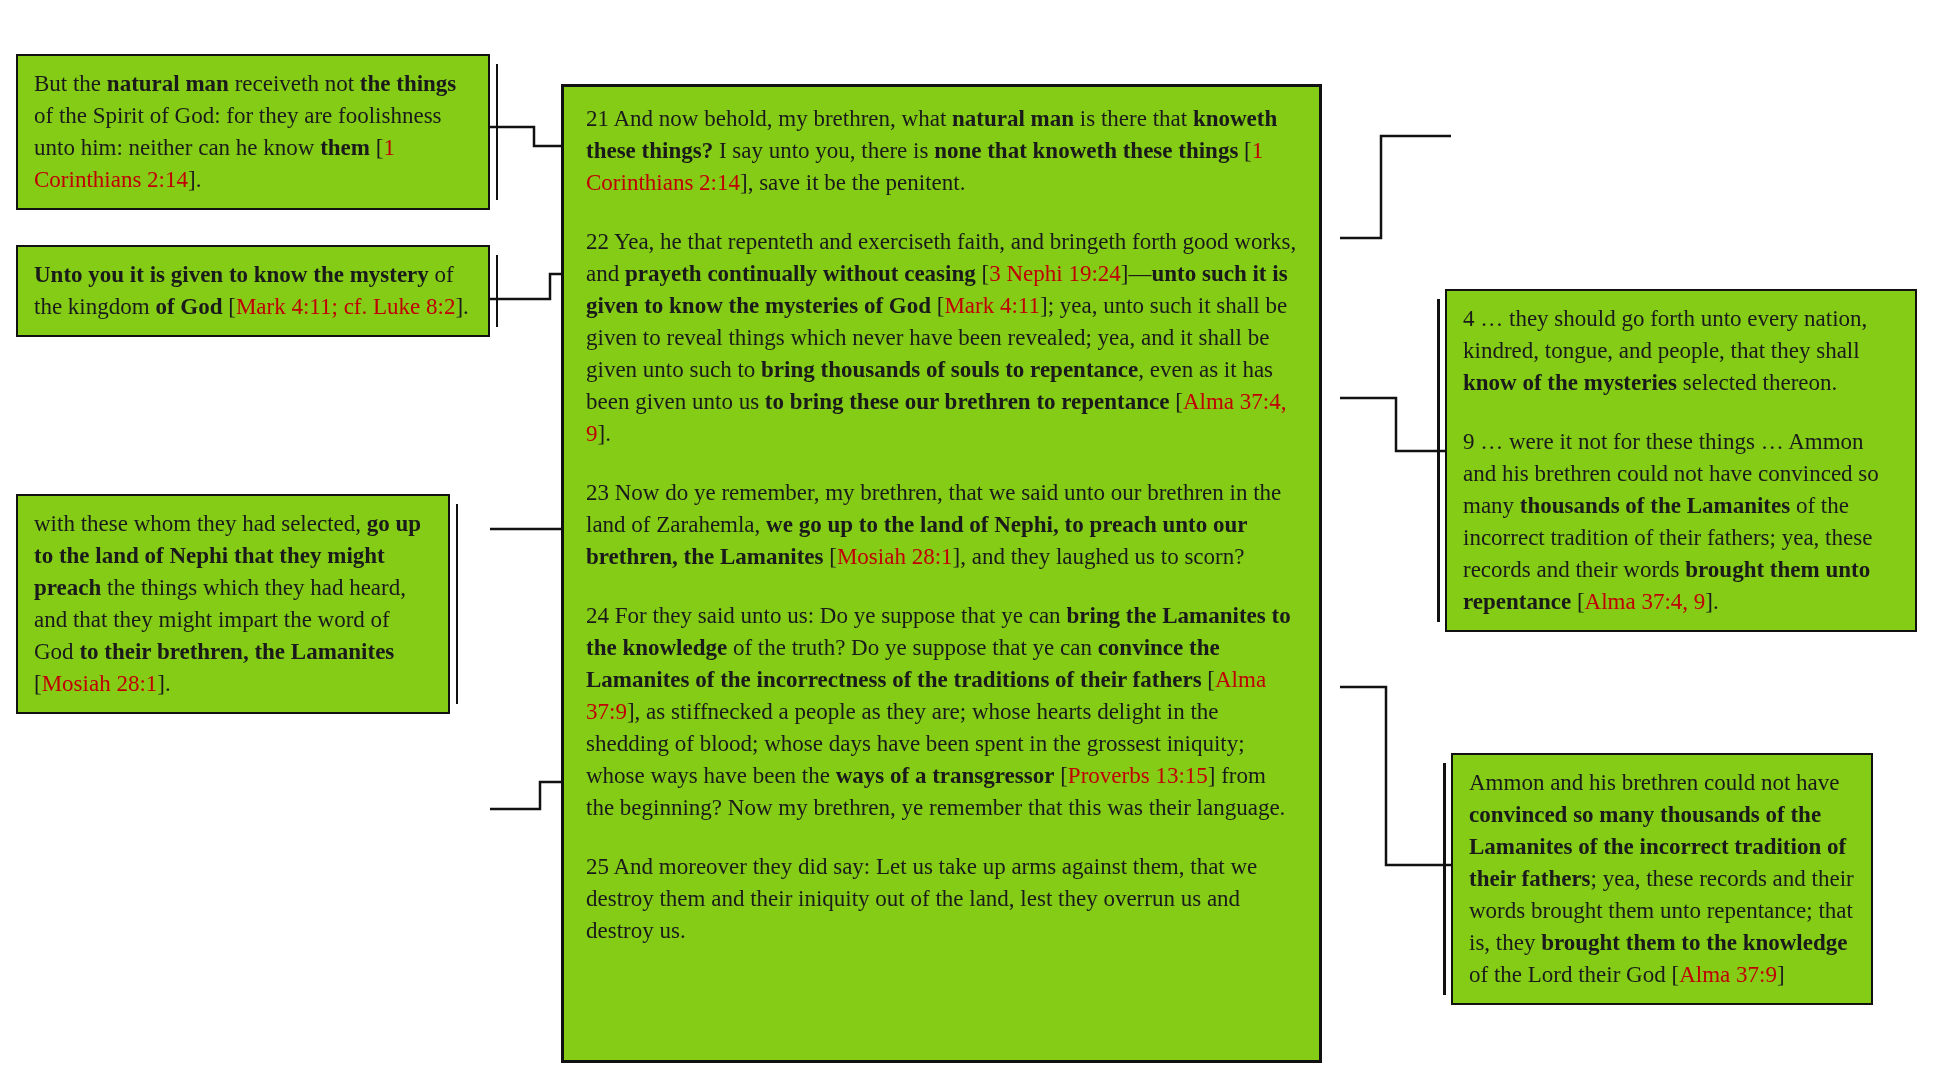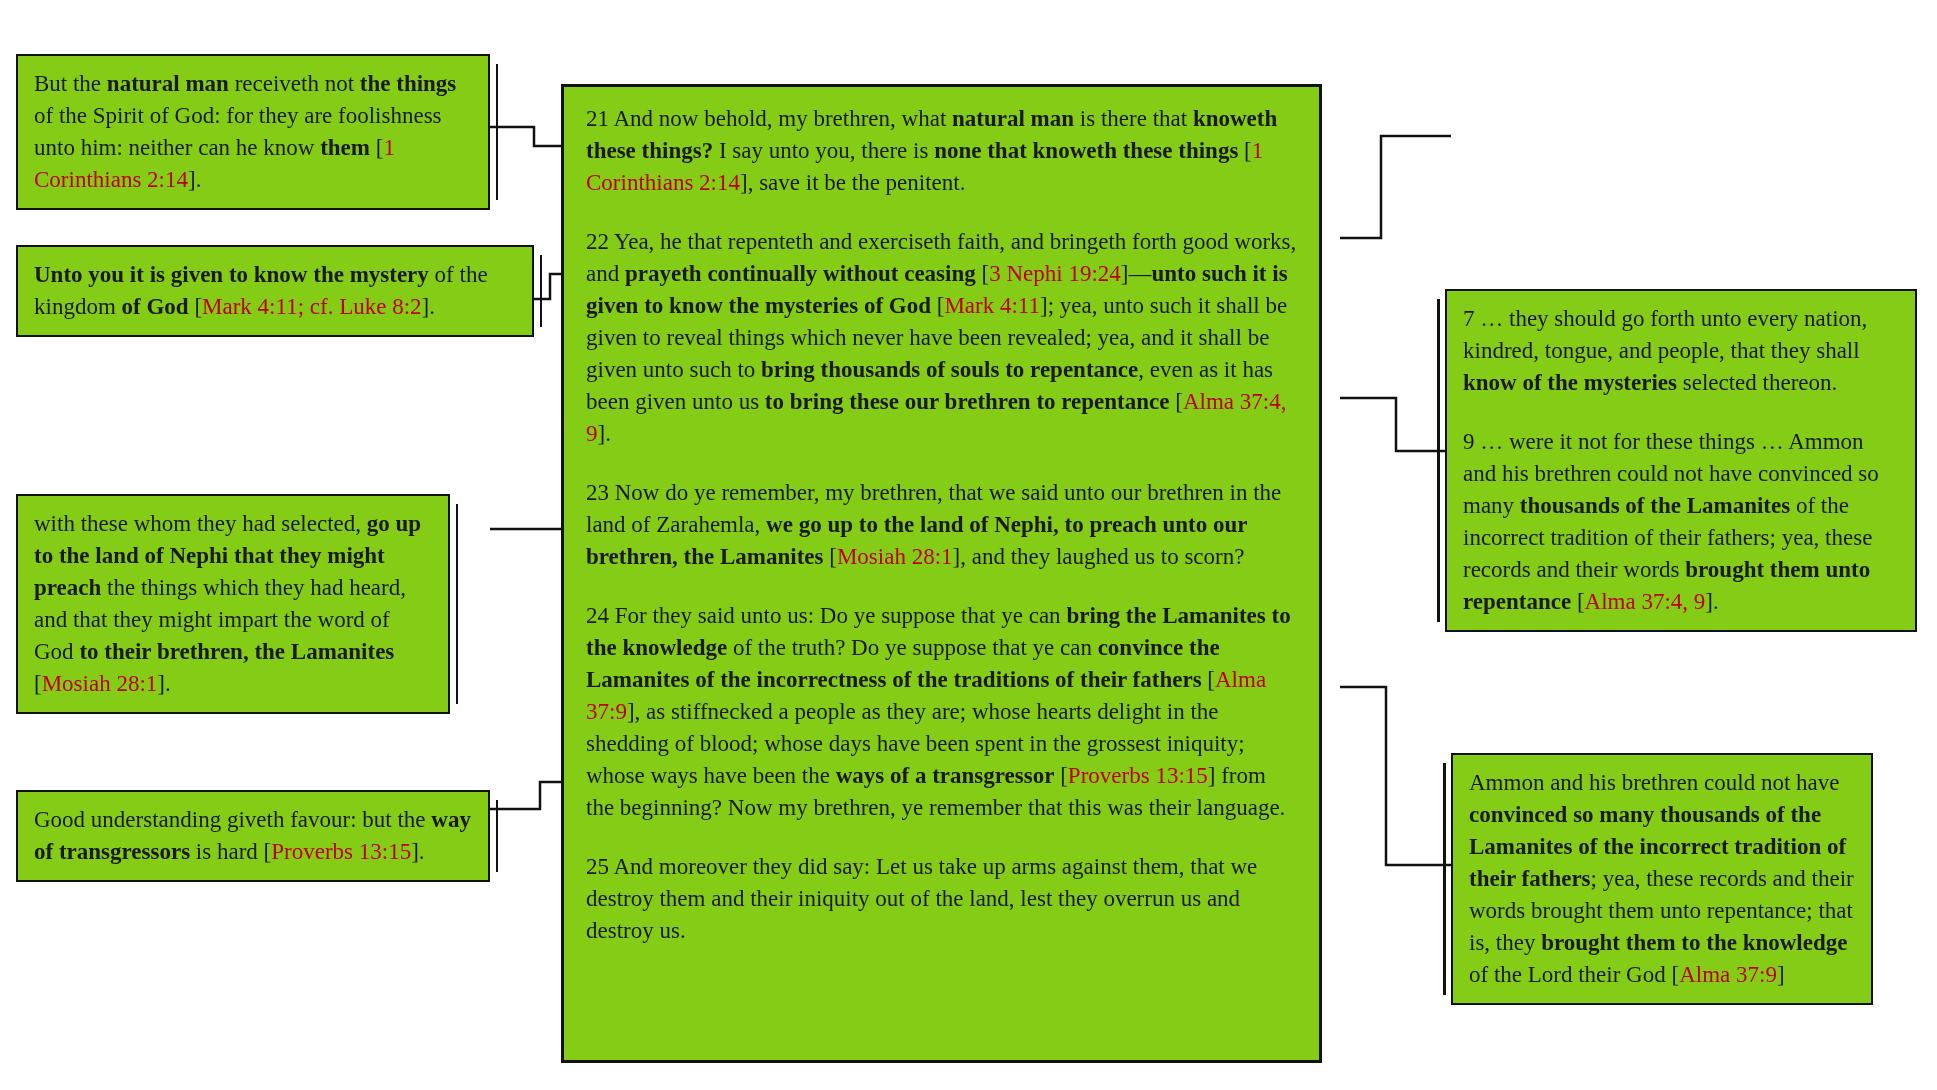--- a/index.html
+++ b/index.html
@@ -60,35 +60,32 @@
       <p><span>22 Yea, he that repenteth and exerciseth faith, and bringeth forth good works, and </span><span class="bold">prayeth continually without ceasing</span><span> [</span><span style="color: rgb(192, 0, 0);">3 Nephi 19:24</span><span>]—</span><span class="bold">unto such it is given to know the mysteries of God</span><span> [</span><span style="color: rgb(192, 0, 0);">Mark 4:11</span><span>]; yea, unto such it shall be given to reveal things which never have been revealed; yea, and it shall be given unto such to </span><span class="bold">bring thousands of souls to repentance</span><span>, even as it has been given unto us </span><span class="bold">to bring these our brethren to repentance</span><span> [</span><span style="color: rgb(192, 0, 0);">Alma 37:4, 9</span><span>].</span></p>
       <p><span>23 Now do ye remember, my brethren, that we said unto our brethren in the land of Zarahemla, </span><span class="bold">we go up to the land of Nephi, to preach unto our brethren, the Lamanites</span><span> [</span><span style="color: rgb(192, 0, 0);">Mosiah 28:1</span><span>], and they laughed us to scorn?</span></p>
       <p><span>24 For they said unto us: Do ye suppose that ye can </span><span class="bold">bring the Lamanites to the knowledge</span><span> of the truth? Do ye suppose that ye can </span><span class="bold">convince the Lamanites of the incorrectness of the traditions of their fathers</span><span> [</span><span style="color: rgb(192, 0, 0);">Alma 37:9</span><span>], as stiffnecked a people as they are; whose hearts delight in the shedding of blood; whose days have been spent in the grossest iniquity; whose ways have been the </span><span class="bold">ways of a transgressor</span><span> [</span><span style="color: rgb(192, 0, 0);">Proverbs 13:15</span><span>] from the beginning? Now my brethren, ye remember that this was their language.</span></p>
       <p><span>25 And moreover they did say: Let us take up arms against them, that we destroy them and their iniquity out of the land, lest they overrun us and destroy us.</span></p>
     </div>
 
   <div class="box callout callout-left" style="left:16px;top:54px;width:474px;">
       <p><span>But the </span><span class="bold">natural man</span><span> receiveth not </span><span class="bold">the things</span><span> of the Spirit of God: for they are foolishness unto him: neither can he know </span><span class="bold">them</span><span> [</span><span style="color: rgb(192, 0, 0);">1 Corinthians 2:14</span><span>].</span></p>
     </div>
 
-  <div class="box callout callout-left" style="left:16px;top:245px;width:518px;">
+  <div class="box callout callout-left" style="left:16px;top:245px;width:474px;">
       <p><span class="bold">Unto you it is given to know the mystery</span><span> of the kingdom </span><span class="bold">of God</span><span> [</span><span style="color: rgb(192, 0, 0);">Mark 4:11; cf. Luke 8:2</span><span>].</span></p>
     </div>
 
   <div class="box callout callout-left" style="left:16px;top:494px;width:434px;">
       <p><span>with these whom they had selected, </span><span class="bold">go up to the land of Nephi that they might preach</span><span> the things which they had heard, and that they might impart the word of God </span><span class="bold">to their brethren, the Lamanites</span><span> [</span><span style="color: rgb(192, 0, 0);">Mosiah 28:1</span><span>].</span></p>
     </div>
 
-  <div class="box callout callout-left" style="left:16px;top:790px;width:474px;">
-      <p><span>Good understanding giveth favour: but the </span><span class="bold">way of transgressors</span><span> is hard [</span><span style="color: rgb(192, 0, 0);">Proverbs 13:15</span><span>].</span></p>
-    </div>
 
 
   <div class="box callout callout-right" style="left:1445px;top:289px;width:472px;">
-      <p><span>7 … they should go forth unto every nation, kindred, tongue, and people, that they shall </span><span class="bold">know of the mysteries</span><span> selected thereon.</span></p>
+      <p><span>4 … they should go forth unto every nation, kindred, tongue, and people, that they shall </span><span class="bold">know of the mysteries</span><span> selected thereon.</span></p>
       <p><span>9 … were it not for these things … Ammon and his brethren could not have convinced so many </span><span class="bold">thousands of the Lamanites</span><span> of the incorrect tradition of their fathers; yea, these records and their words </span><span class="bold">brought them unto repentance</span><span> [</span><span style="color: rgb(192, 0, 0);">Alma 37:4, 9</span><span>].</span></p>
     </div>
 
   <div class="box callout callout-right" style="left:1451px;top:753px;width:422px;">
       <p><span>Ammon and his brethren could not have </span><span class="bold">convinced so many thousands of the Lamanites of the incorrect tradition of their fathers</span><span>; yea, these records and their words brought them unto repentance; that is, they </span><span class="bold">brought them to the knowledge</span><span> of the Lord their God [</span><span style="color: rgb(192, 0, 0);">Alma 37:9</span><span>]</span></p>
     </div>
 
 </div>
 
 </body></html>

